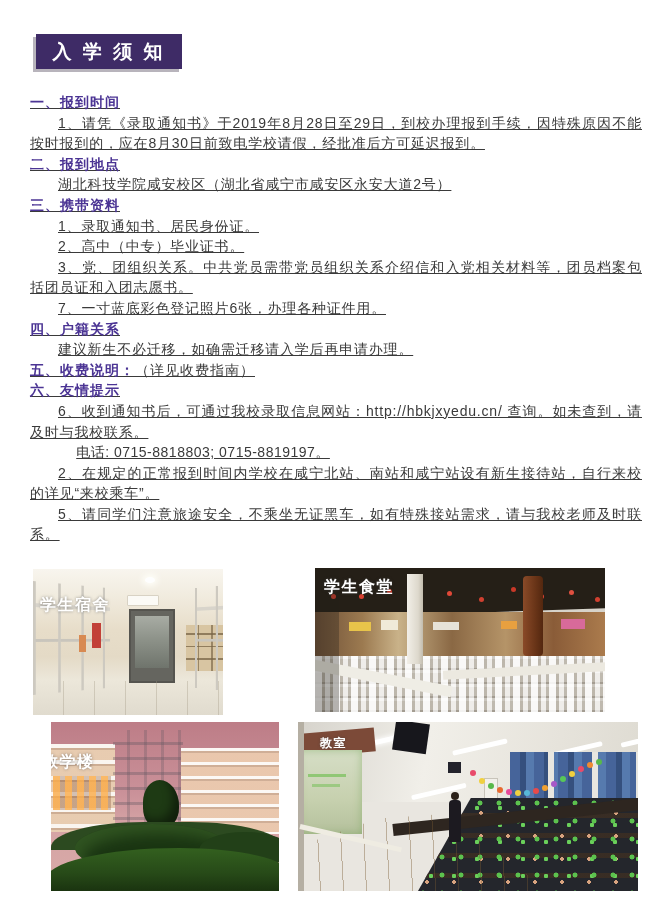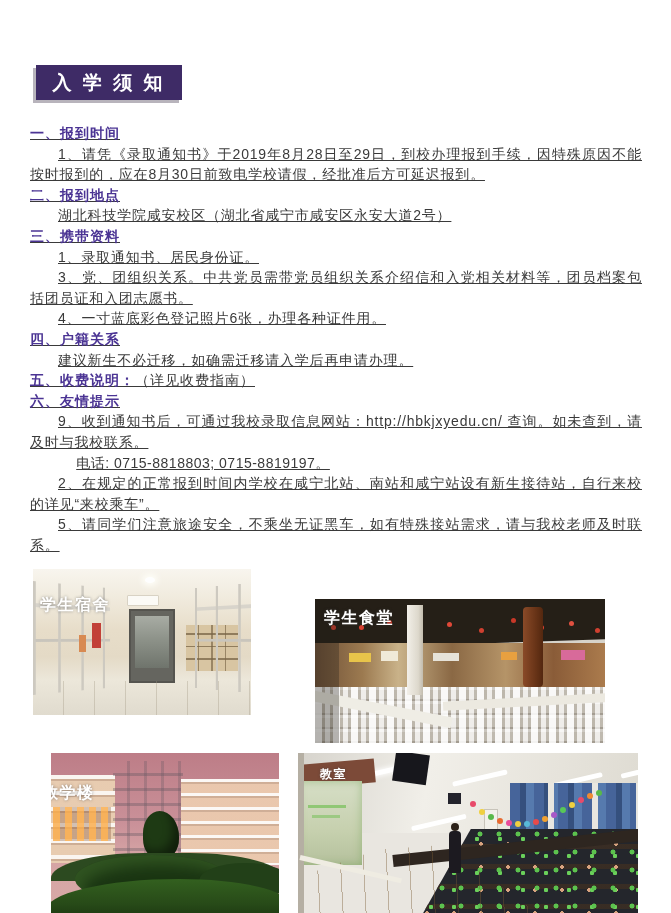--- a/index.html
+++ b/index.html
@@ -1,20 +1,20 @@
 <!DOCTYPE html>
 <html><head>
 <meta charset="utf-8">
 <style>
   html,body{margin:0;padding:0;}
   body{
     width:671px;height:913px;background:#ffffff;position:relative;overflow:hidden;
     font-family:"Liberation Sans","DejaVu Sans",sans-serif;
   }
-  .page{position:absolute;inset:0;margin-top:31px;}
+  .page{position:absolute;inset:0;}
 
   
   .title-box{
     position:absolute;left:36px;top:34px;width:146px;height:35px;
     background:#3E2B66;color:#fff;font-size:19px;font-weight:bold;letter-spacing:3px;
     display:flex;align-items:center;justify-content:center;
     box-shadow:-3px 3px 0 0 #b8b4bc;
   }
 
   
@@ -33,22 +33,22 @@
 
   
   .photo{position:absolute;overflow:hidden;background:#ddd;}
   .cap{
     position:absolute;z-index:30;color:#fff;font-weight:bold;font-size:16px;
     letter-spacing:1.5px;text-shadow:0 0 3px rgba(60,60,60,.55);white-space:nowrap;
   }
   .photo div{position:absolute;}
 
   
-  .dorm{left:33px;top:538px;width:190px;height:146px;
-    background:linear-gradient(180deg,#f8f5ee 0%,#f2ede1 16%,#e7ddc9 42%,#e4dac6 60%,#ece7da 76%,#e0dbce 100%);padding-left:28px;}
+  .dorm{left:33px;top:569px;width:190px;height:146px;
+    background:linear-gradient(180deg,#f8f5ee 0%,#f2ede1 16%,#e7ddc9 42%,#e4dac6 60%,#ece7da 76%,#e0dbce 100%);}
   .d-light{left:112px;top:8px;width:10px;height:6px;background:#fefefe;border-radius:50%;
     box-shadow:0 0 6px 3px rgba(255,255,250,.9);}
   .d-aircon{left:94px;top:26px;width:30px;height:9px;background:#fbfaf6;border:1px solid #d8d2c4;border-radius:1px;}
   .d-door{left:96px;top:40px;width:46px;height:74px;background:#65655f;border:2px solid #55544f;
     box-sizing:border-box;}
   .d-door-glass{left:4px;top:5px;width:34px;height:52px;
     background:linear-gradient(180deg,#a8aca4 0%,#8d9289 45%,#6f746c 100%);}
   .d-shelf{left:153px;top:56px;width:52px;height:46px;background:#d8c5a2;
     background-image:
       repeating-linear-gradient(0deg,transparent 0 11px,rgba(120,100,70,.75) 11px 12.5px),
@@ -180,30 +180,31 @@
 
   <div class="content">
     <h3>一、报到时间</h3>
     <p class="indent">1、请凭《录取通知书》于2019年8月28日至29日，到校办理报到手续，因特殊原因不能按时报到的，应在8月30日前致电学校请假，经批准后方可延迟报到。</p>
 
     <h3>二、报到地点</h3>
     <p class="indent">湖北科技学院咸安校区（湖北省咸宁市咸安区永安大道2号）</p>
 
     <h3>三、携带资料</h3>
     <p class="indent">1、录取通知书、居民身份证。</p>
+    <p class="indent">2、高中（中专）毕业证书。</p>
     <p class="indent">3、党、团组织关系。中共党员需带党员组织关系介绍信和入党相关材料等，团员档案包括团员证和入团志愿书。</p>
-    <p class="indent">4、一寸蓝底彩色登记照片6张，办理各种证件用。</p>
+    <p class="indent">7、一寸蓝底彩色登记照片6张，办理各种证件用。</p>
 
     <h3>四、户籍关系</h3>
     <p class="indent">建议新生不必迁移，如确需迁移请入学后再申请办理。</p>
 
     <h3><span>五、收费说明：</span><span class="suffix">（详见收费指南）</span></h3>
 
     <h3>六、友情提示</h3>
-    <p class="indent">9、收到通知书后，可通过我校录取信息网站：http://hbkjxyedu.cn/ 查询。如未查到，请及时与我校联系。</p>
+    <p class="indent">6、收到通知书后，可通过我校录取信息网站：http://hbkjxyedu.cn/ 查询。如未查到，请及时与我校联系。</p>
     <p class="phone">电话: 0715-8818803; 0715-8819197。</p>
     <p class="indent">2、在规定的正常报到时间内学校在咸宁北站、南站和咸宁站设有新生接待站，自行来校的详见“来校乘车”。</p>
     <p class="indent">5、请同学们注意旅途安全，不乘坐无证黑车，如有特殊接站需求，请与我校老师及时联系。</p>
   </div>
 
   <div class="photo dorm">
     <div class="d-light"></div>
     <div class="d-aircon"></div>
     <div class="d-door">
       <div class="d-door-glass"></div>

